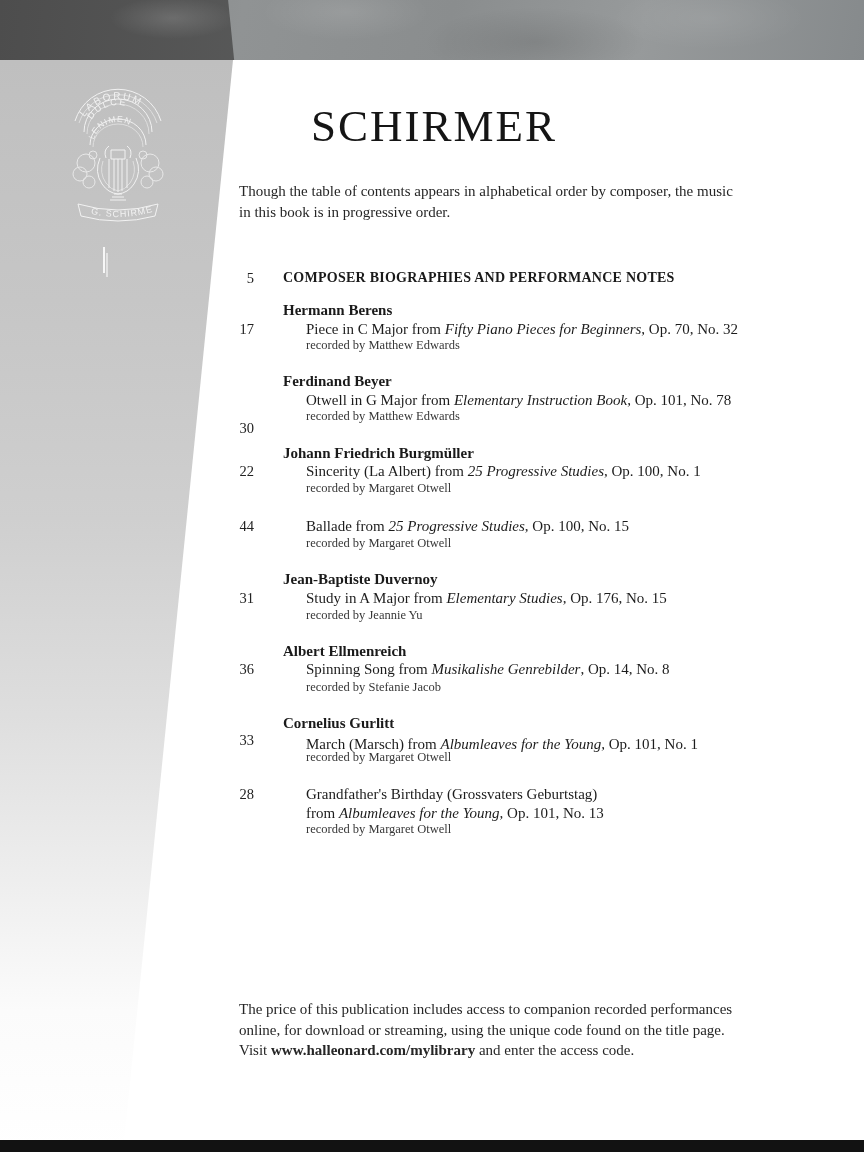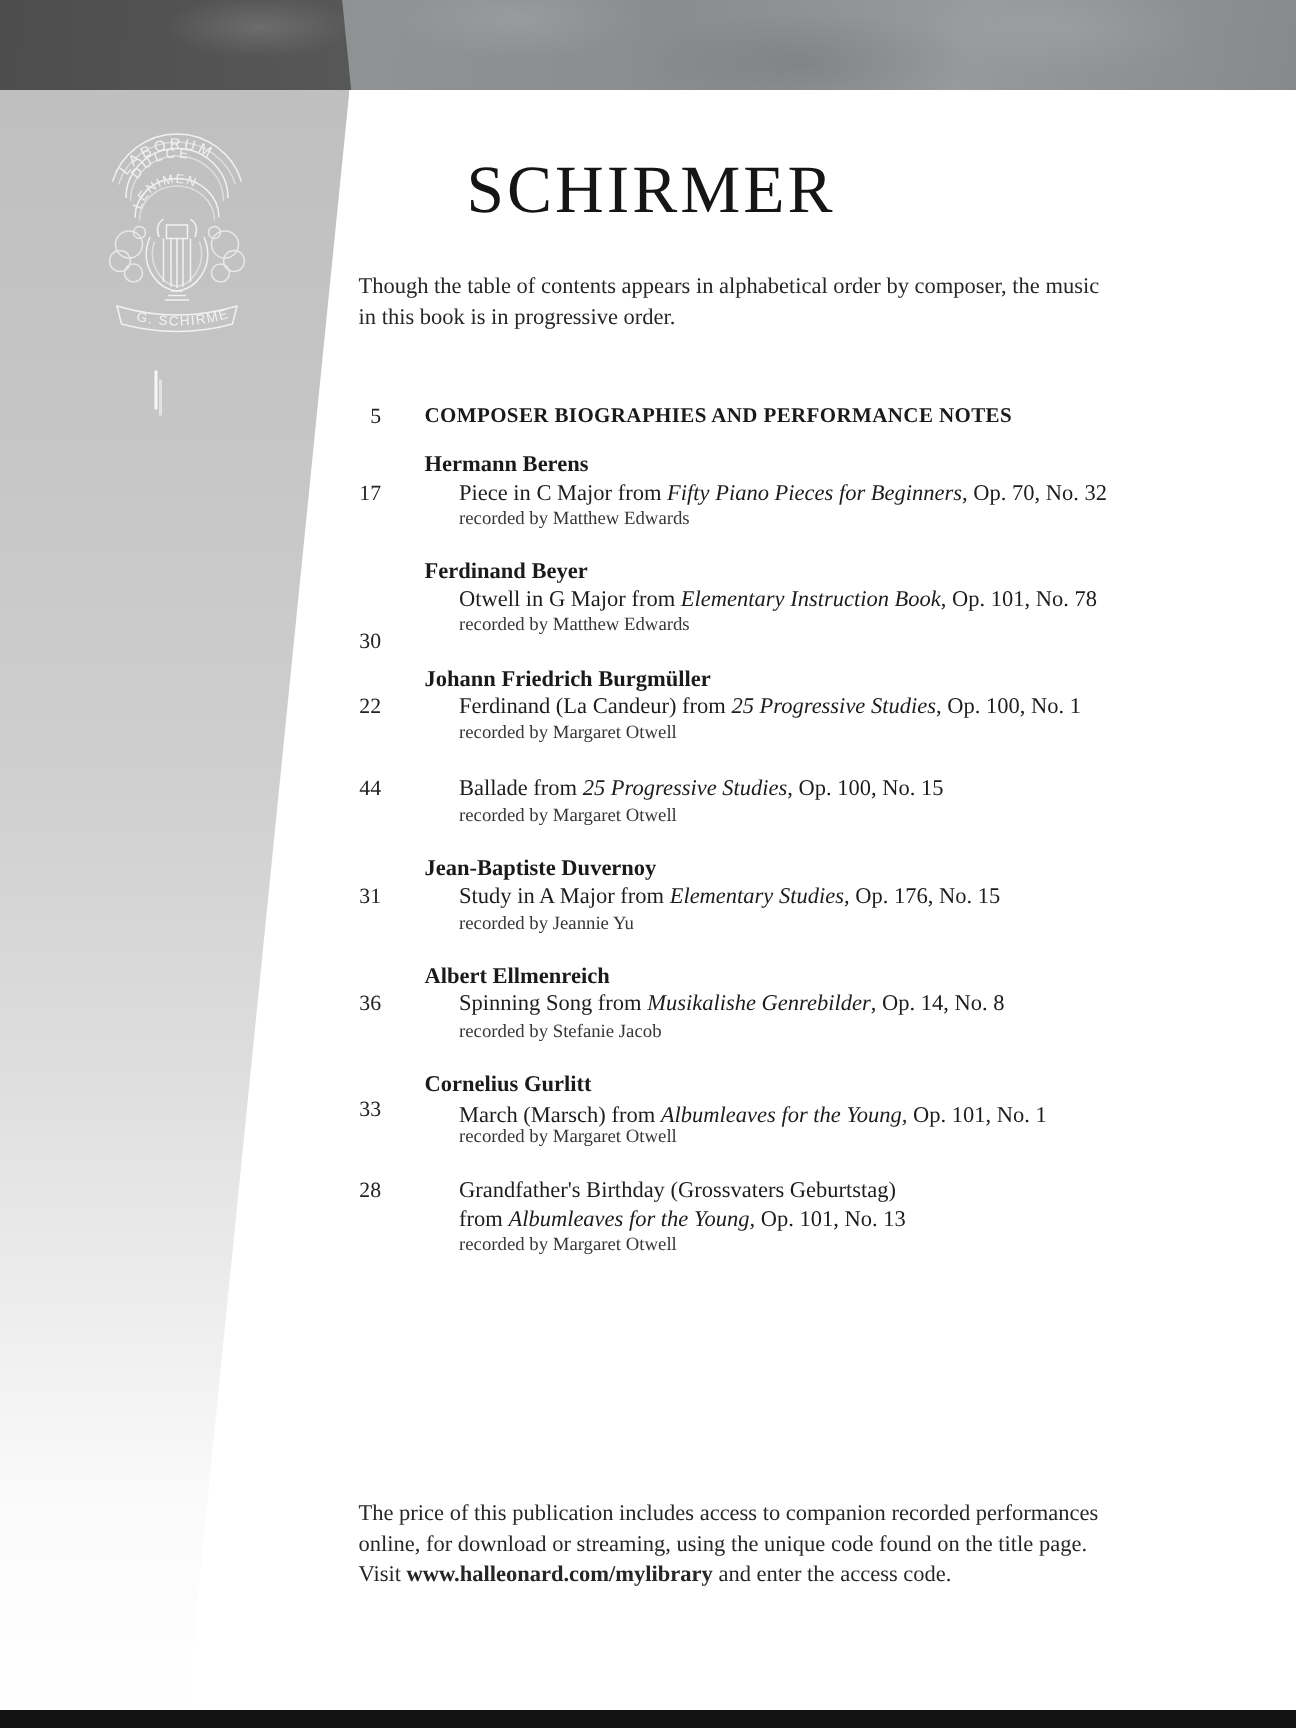--- a/index.html
+++ b/index.html
@@ -125,21 +125,21 @@
   <div class="titleline" style="top:321px;"><span>Piece in C Major from </span><span class="it">Fifty Piano Pieces for Beginners</span><span>, Op. 70, No. 32</span></div>
   <div class="recorded" style="top:338px;">recorded by Matthew Edwards</div>
 
   <div class="composer" style="top:373px;">Ferdinand Beyer</div>
   <div class="pnum" style="top:392px;margin-top:28px;">30</div>
   <div class="titleline" style="top:392px;"><span>Otwell in G Major from </span><span class="it">Elementary Instruction Book</span><span>, Op. 101, No. 78</span></div>
   <div class="recorded" style="top:409px;">recorded by Matthew Edwards</div>
 
   <div class="composer" style="top:445px;">Johann Friedrich Burgmüller</div>
   <div class="pnum" style="top:463px;">22</div>
-  <div class="titleline" style="top:463px;"><span>Ferdinand (La Candeur) from </span><span class="it">25 Progressive Studies</span><span>, Op. 100, No. 1</span></div>
+  <div class="titleline" style="top:463px;"><span>Sincerity (La Albert) from </span><span class="it">25 Progressive Studies</span><span>, Op. 100, No. 1</span></div>
   <div class="recorded" style="top:481px;">recorded by Margaret Otwell</div>
 
   <div class="pnum" style="top:518px;">44</div>
   <div class="titleline" style="top:518px;"><span>Ballade from </span><span class="it">25 Progressive Studies</span><span>, Op. 100, No. 15</span></div>
   <div class="recorded" style="top:536px;">recorded by Margaret Otwell</div>
 
   <div class="composer" style="top:571px;">Jean-Baptiste Duvernoy</div>
   <div class="pnum" style="top:590px;">31</div>
   <div class="titleline" style="top:590px;"><span>Study in A Major from </span><span class="it">Elementary Studies</span><span>, Op. 176, No. 15</span></div>
   <div class="recorded" style="top:608px;">recorded by Jeannie Yu</div>

